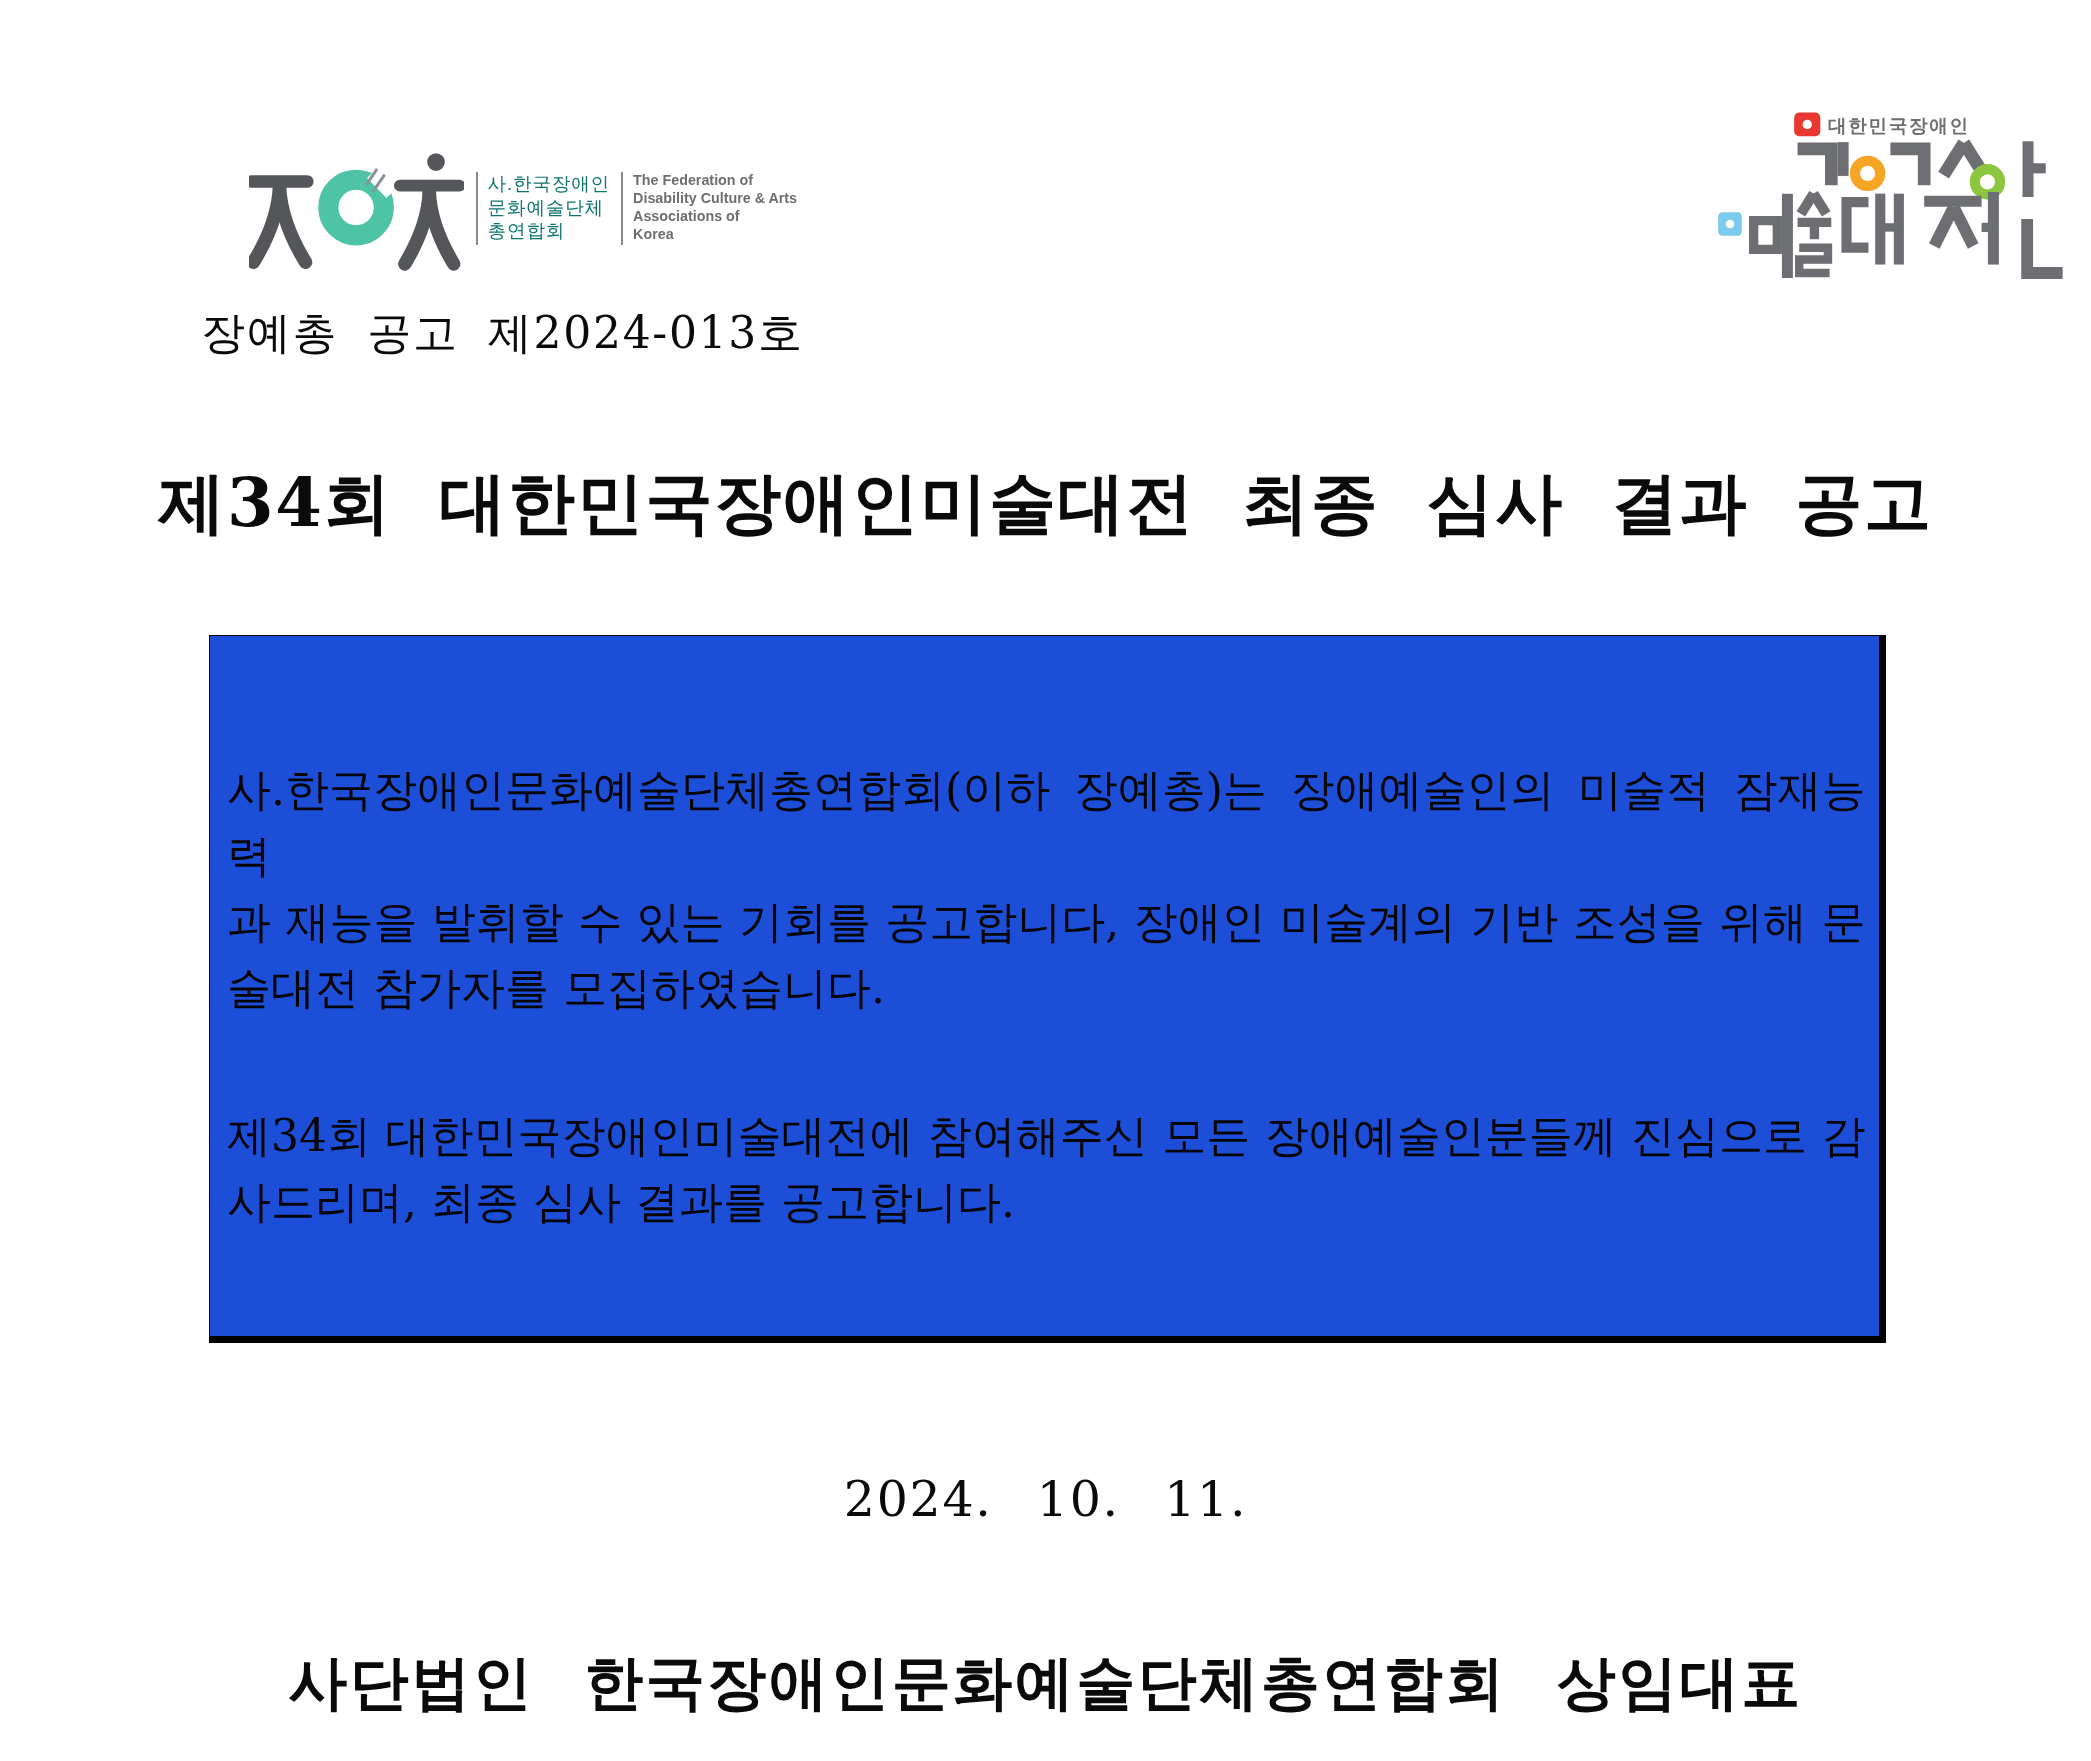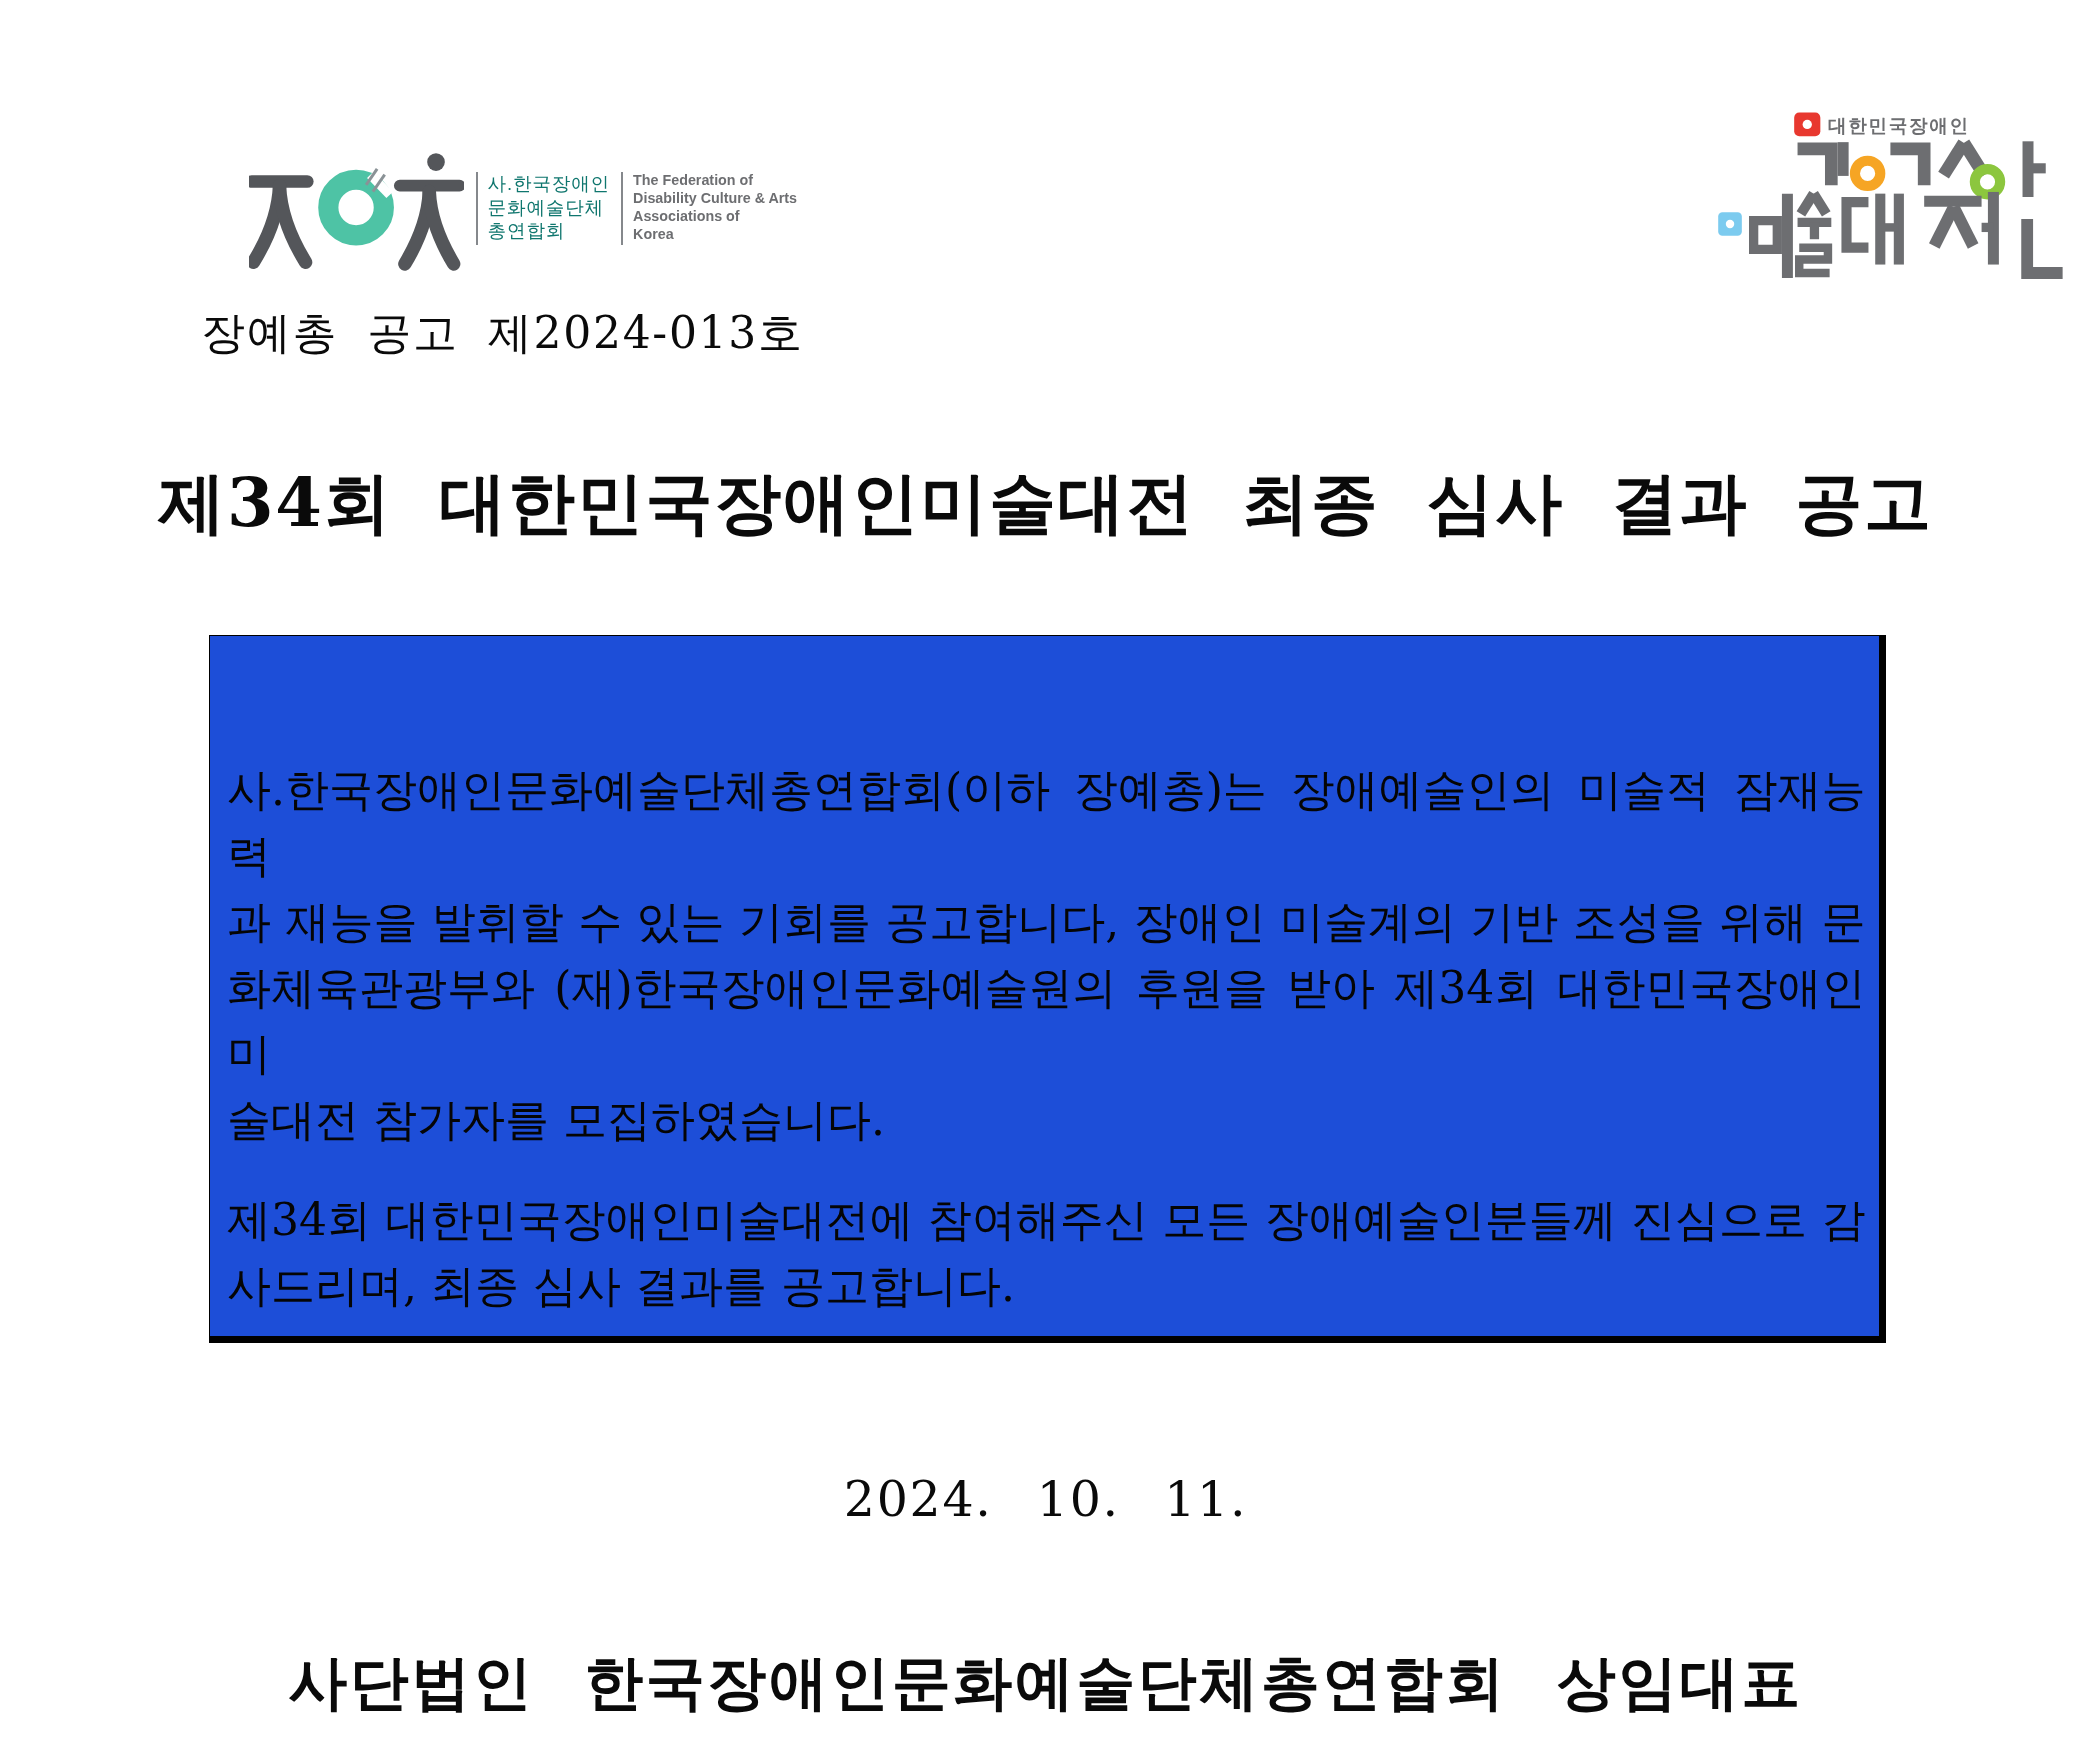--- a/index.html
+++ b/index.html
@@ -48,21 +48,21 @@
     letter-spacing:1.7px; word-spacing:22px; white-space:nowrap;
   }
   .notice-box {
     position:absolute; left:209px; top:635px;
     width:1677px; height:708px; box-sizing:border-box;
     background:#1d4ed8;
     border:1.7px solid #000000; border-right-width:7.6px; border-bottom-width:7.6px;
     padding:121px 13.5px 0 17px; overflow:hidden;
   }
   .para { margin:0; }
-  .para.second { margin-top:34px; }
+  .para.second { margin-top:82px; }
   .bline {
     display:block; font-size:44px; line-height:66px; color:#050505;
     text-align:justify; text-align-last:justify;
   }
   .bline.end { text-align:left; text-align-last:left; }
   .doc-date {
     position:absolute; left:0; top:1471px; width:100%;
     text-align:center; font-size:49px; letter-spacing:1.7px; word-spacing:27px;
   }
   .doc-signature {
@@ -150,21 +150,20 @@
   </div>
 
   <div class="notice-number">장예총 공고 제2024-013호</div>
 
   <div class="doc-title">제34회 대한민국장애인미술대전 최종 심사 결과 공고</div>
 
   <div class="notice-box">
     <p class="para first">
       <span class="bline">사.한국장애인문화예술단체총연합회(이하 장예총)는 장애예술인의 미술적 잠재능력</span>
       <span class="bline">과 재능을 발휘할 수 있는 기회를 공고합니다, 장애인 미술계의 기반 조성을 위해 문</span>
-      <span class="bline">화체육관광부와 (재)한국장애인문화예술원의 후원을 받아 제34회 대한민국장애인미</span>
       <span class="bline end">술대전 참가자를 모집하였습니다.</span>
     </p>
     <p class="para second">
       <span class="bline">제34회 대한민국장애인미술대전에 참여해주신 모든 장애예술인분들께 진심으로 감</span>
       <span class="bline end">사드리며, 최종 심사 결과를 공고합니다.</span>
     </p>
   </div>
 
   <div class="doc-date">2024. 10. 11.</div>
 

